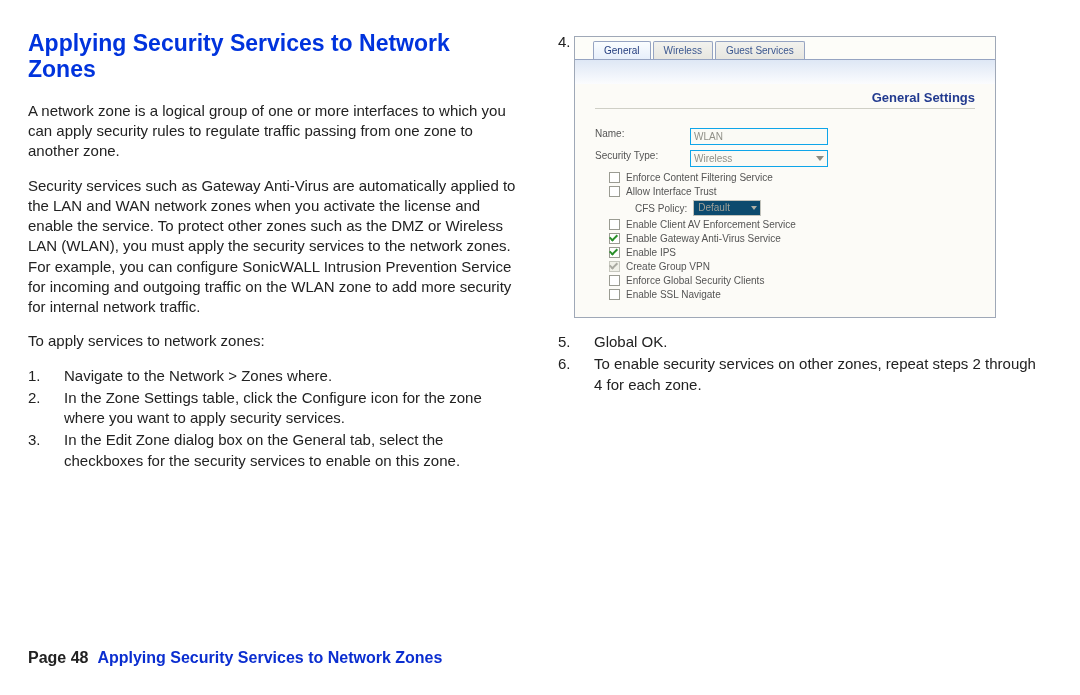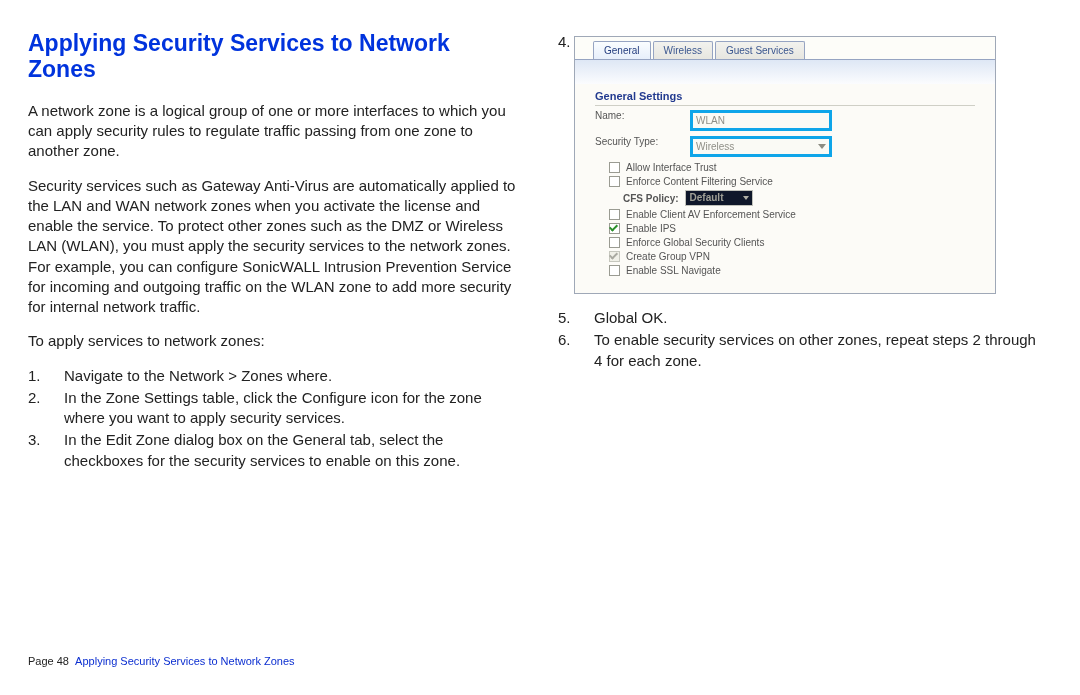--- a/index.html
+++ b/index.html
@@ -47,22 +47,23 @@
   ol > li .num {
     position: absolute;
     left: 0;
     top: 0;
   }
   .b { font-weight: normal; }
   .footer {
     position: absolute;
     left: 28px;
     bottom: 28px;
-    font-size: 11px;
+    font-size: 16px;
     color: #222;
+    font-weight: bold;
   }
   .footer .blue { color: #0b2ed0; }
 
   
   .shot {
     border: 1px solid #9fa8b7;
     background: #fcfbf7;
     width: 420px;
     margin: 6px 0 14px 16px;
     font-size: 10px;
@@ -91,34 +92,35 @@
     height: 24px;
     border-top: 1px solid #96a4c2;
     background: linear-gradient(#dee7f5, #fbfcfe);
   }
   .shot-body {
     padding: 6px 20px 14px 20px;
   }
   .gs-head {
     color: #223a8f;
     font-weight: bold;
-    font-size: 11px;
+    font-size: 13px;
     border-bottom: 1px solid #cfcfc6;
     padding-bottom: 3px;
-    margin-bottom: 4px;
+    margin-bottom: 19px;
+    text-align: right;
   }
   .frow {
     display: flex;
     font-size: 10px;
     color: #555;
     margin-bottom: 5px;
   }
   .flab { width: 95px; }
   .fld {
-    border: 3px solid #0ea5e9;
+    border: 1px solid #0ea5e9;
     height: 15px;
     line-height: 15px;
     padding: 0 3px;
     font-size: 10px;
     color: #8f8f87;
     background: #fafaf5;
     width: 130px;
     position: relative;
   }
   .fld.sel::after {
@@ -130,21 +132,21 @@
     border-right: 4px solid transparent;
     border-top: 5px solid #8c8c82;
   }
   .chk-line {
     display: flex;
     align-items: center;
     margin: 3px 0 3px 14px;
     font-size: 10px;
     color: #555;
   }
-  .chk-line.indent { margin-left: 28px; font-weight: bold; }
+  .chk-line.indent { margin-left: 40px; }
   .box {
     width: 11px;
     height: 11px;
     border: 1px solid #9a9b92;
     background: #fff;
     margin-right: 6px;
     position: relative;
     box-sizing: border-box;
   }
   .box.checked::after {
@@ -162,21 +164,21 @@
     background: #f0f0e8;
     border-color: #c6c7be;
   }
   .box.dis.checked::after {
     border-color: #a9a9a1;
   }
   .polsel {
     border: 1px solid #c1c2bb;
     height: 14px;
     line-height: 14px;
-    background: #0f172a;
+    background: #0c4a6e;
     padding: 0 4px;
     font-size: 10px;
     color: #a0a096;
     width: 58px;
     position: relative;
     margin-left: 6px;
   }
   .polsel::after {
     content: "";
     position: absolute;
@@ -233,47 +235,51 @@
           <div class="flab">Name:</div>
           <div class="fld">WLAN</div>
         </div>
         <div class="frow">
           <div class="flab">Security Type:</div>
           <div class="fld sel">Wireless</div>
         </div>
 
         <div class="chk-line">
             <span class="box"></span>
+            <span>Enforce Content Filtering Service</span>
+          </div>
+        <div class="chk-line">
+            <span class="box"></span>
             <span>Allow Interface Trust</span>
-          </div>
-        <div class="chk-line">
-            <span class="box"></span>
-            <span>Enforce Content Filtering Service</span>
           </div>
 
         <div class="chk-line indent">
           <span>CFS Policy:</span>
           <span class="polsel">Default</span>
         </div>
 
         <div class="chk-line">
             <span class="box"></span>
             <span>Enable Client AV Enforcement Service</span>
           </div>
         <div class="chk-line">
             <span class="box checked"></span>
+            <span>Enable Gateway Anti-Virus Service</span>
+          </div>
+        <div class="chk-line">
+            <span class="box checked"></span>
             <span>Enable IPS</span>
-          </div>
-        <div class="chk-line">
-            <span class="box"></span>
-            <span>Enforce Global Security Clients</span>
           </div>
         <div class="chk-line">
             <span class="box dis checked"></span>
             <span>Create Group VPN</span>
+          </div>
+        <div class="chk-line">
+            <span class="box"></span>
+            <span>Enforce Global Security Clients</span>
           </div>
         <div class="chk-line">
             <span class="box"></span>
             <span>Enable SSL Navigate</span>
           </div>
       </div>
     </div>
 
     <ol>
       <li>

